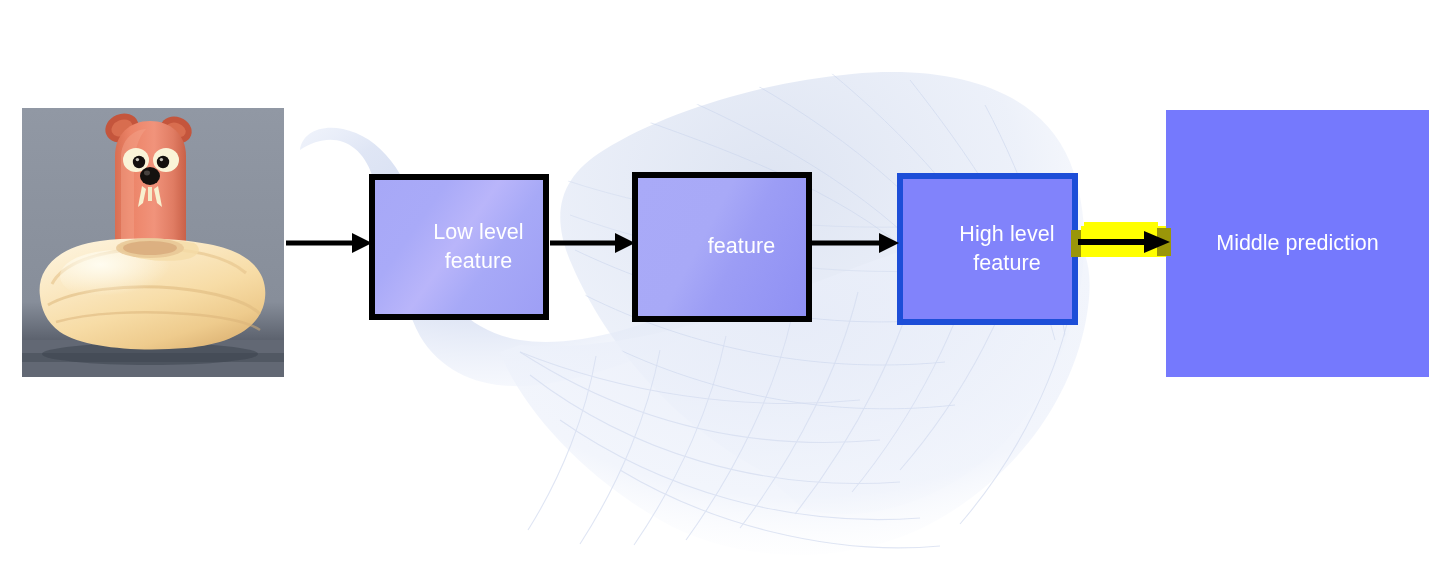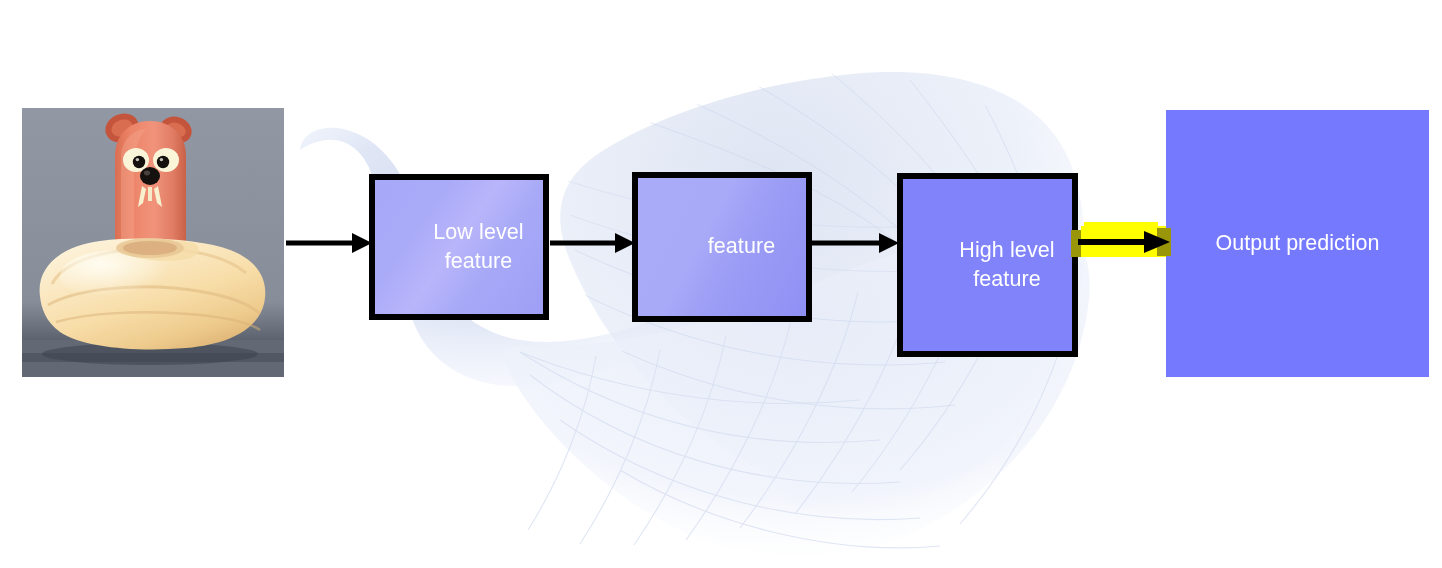--- a/index.html
+++ b/index.html
@@ -67,22 +67,22 @@
   .node-mid {
     left: 632px; top: 172px;
     width: 180px; height: 150px;
     border: 6px solid #000000;
     background: linear-gradient(118deg,
         #a9aaf8 0%, #a8a9f7 40%,
         #9c9df5 58%, #8f90f4 100%);
   }
   .node-high {
     left: 897px; top: 173px;
-    width: 181px; height: 184px;
-    border: 6px solid #000000;
+    width: 181px; height: 152px;
+    border: 6px solid #1d4ed8;
     background: #8183fb;
   }
 
   
   .output-block {
     position: absolute;
     left: 1166px; top: 110px;
     width: 263px; height: 267px;
     background: #7579fd;
     display: flex;
@@ -293,21 +293,21 @@
 
   <div class="node node-high">
     <div>
       <span class="lbl">High level</span>
       <span class="lbl">feature</span>
     </div>
   </div>
 
   <div class="output-block">
     <div>
-      <span class="lbl">Output</span>
+      <span class="lbl">Middle</span>
       <span class="lbl">prediction</span>
     </div>
   </div>
 
   <svg class="arrows" viewBox="0 0 1442 568">
 
     <g>
       <line x1="286" y1="243" x2="355" y2="243" stroke="#000000" stroke-width="5"></line>
       <path d="M 352,233 L 372,243 L 352,253 Z" fill="#000000"></path>
     </g>

